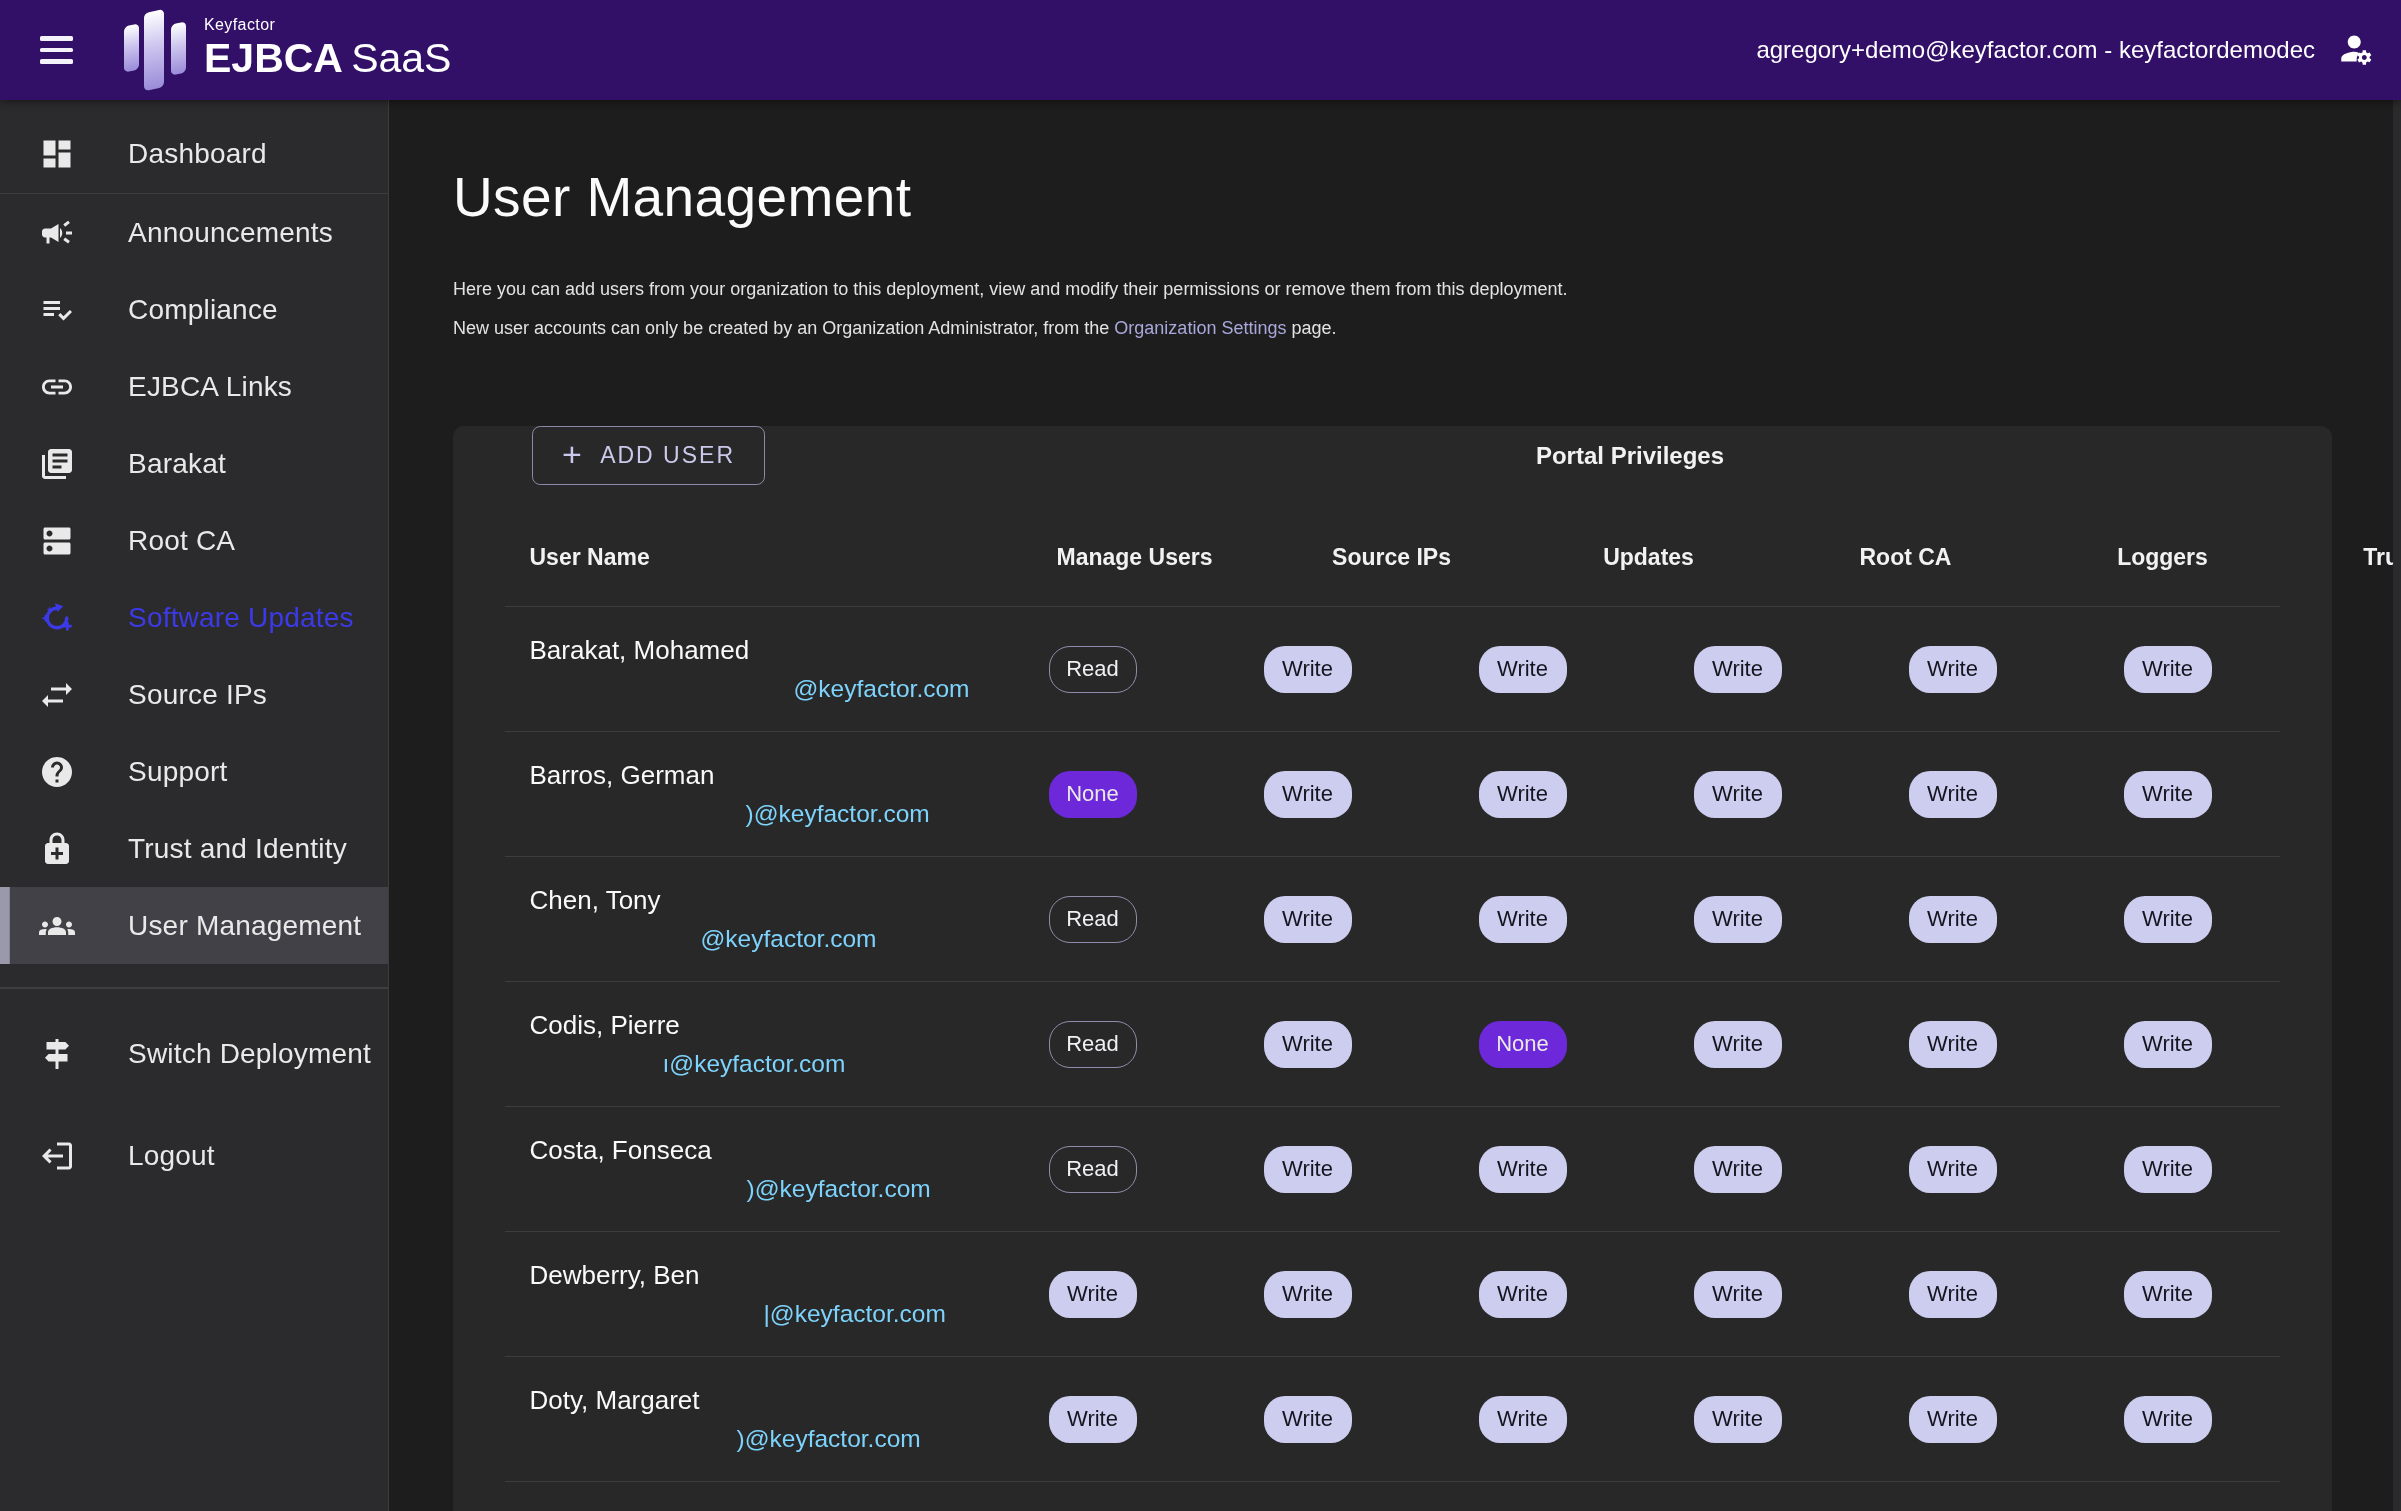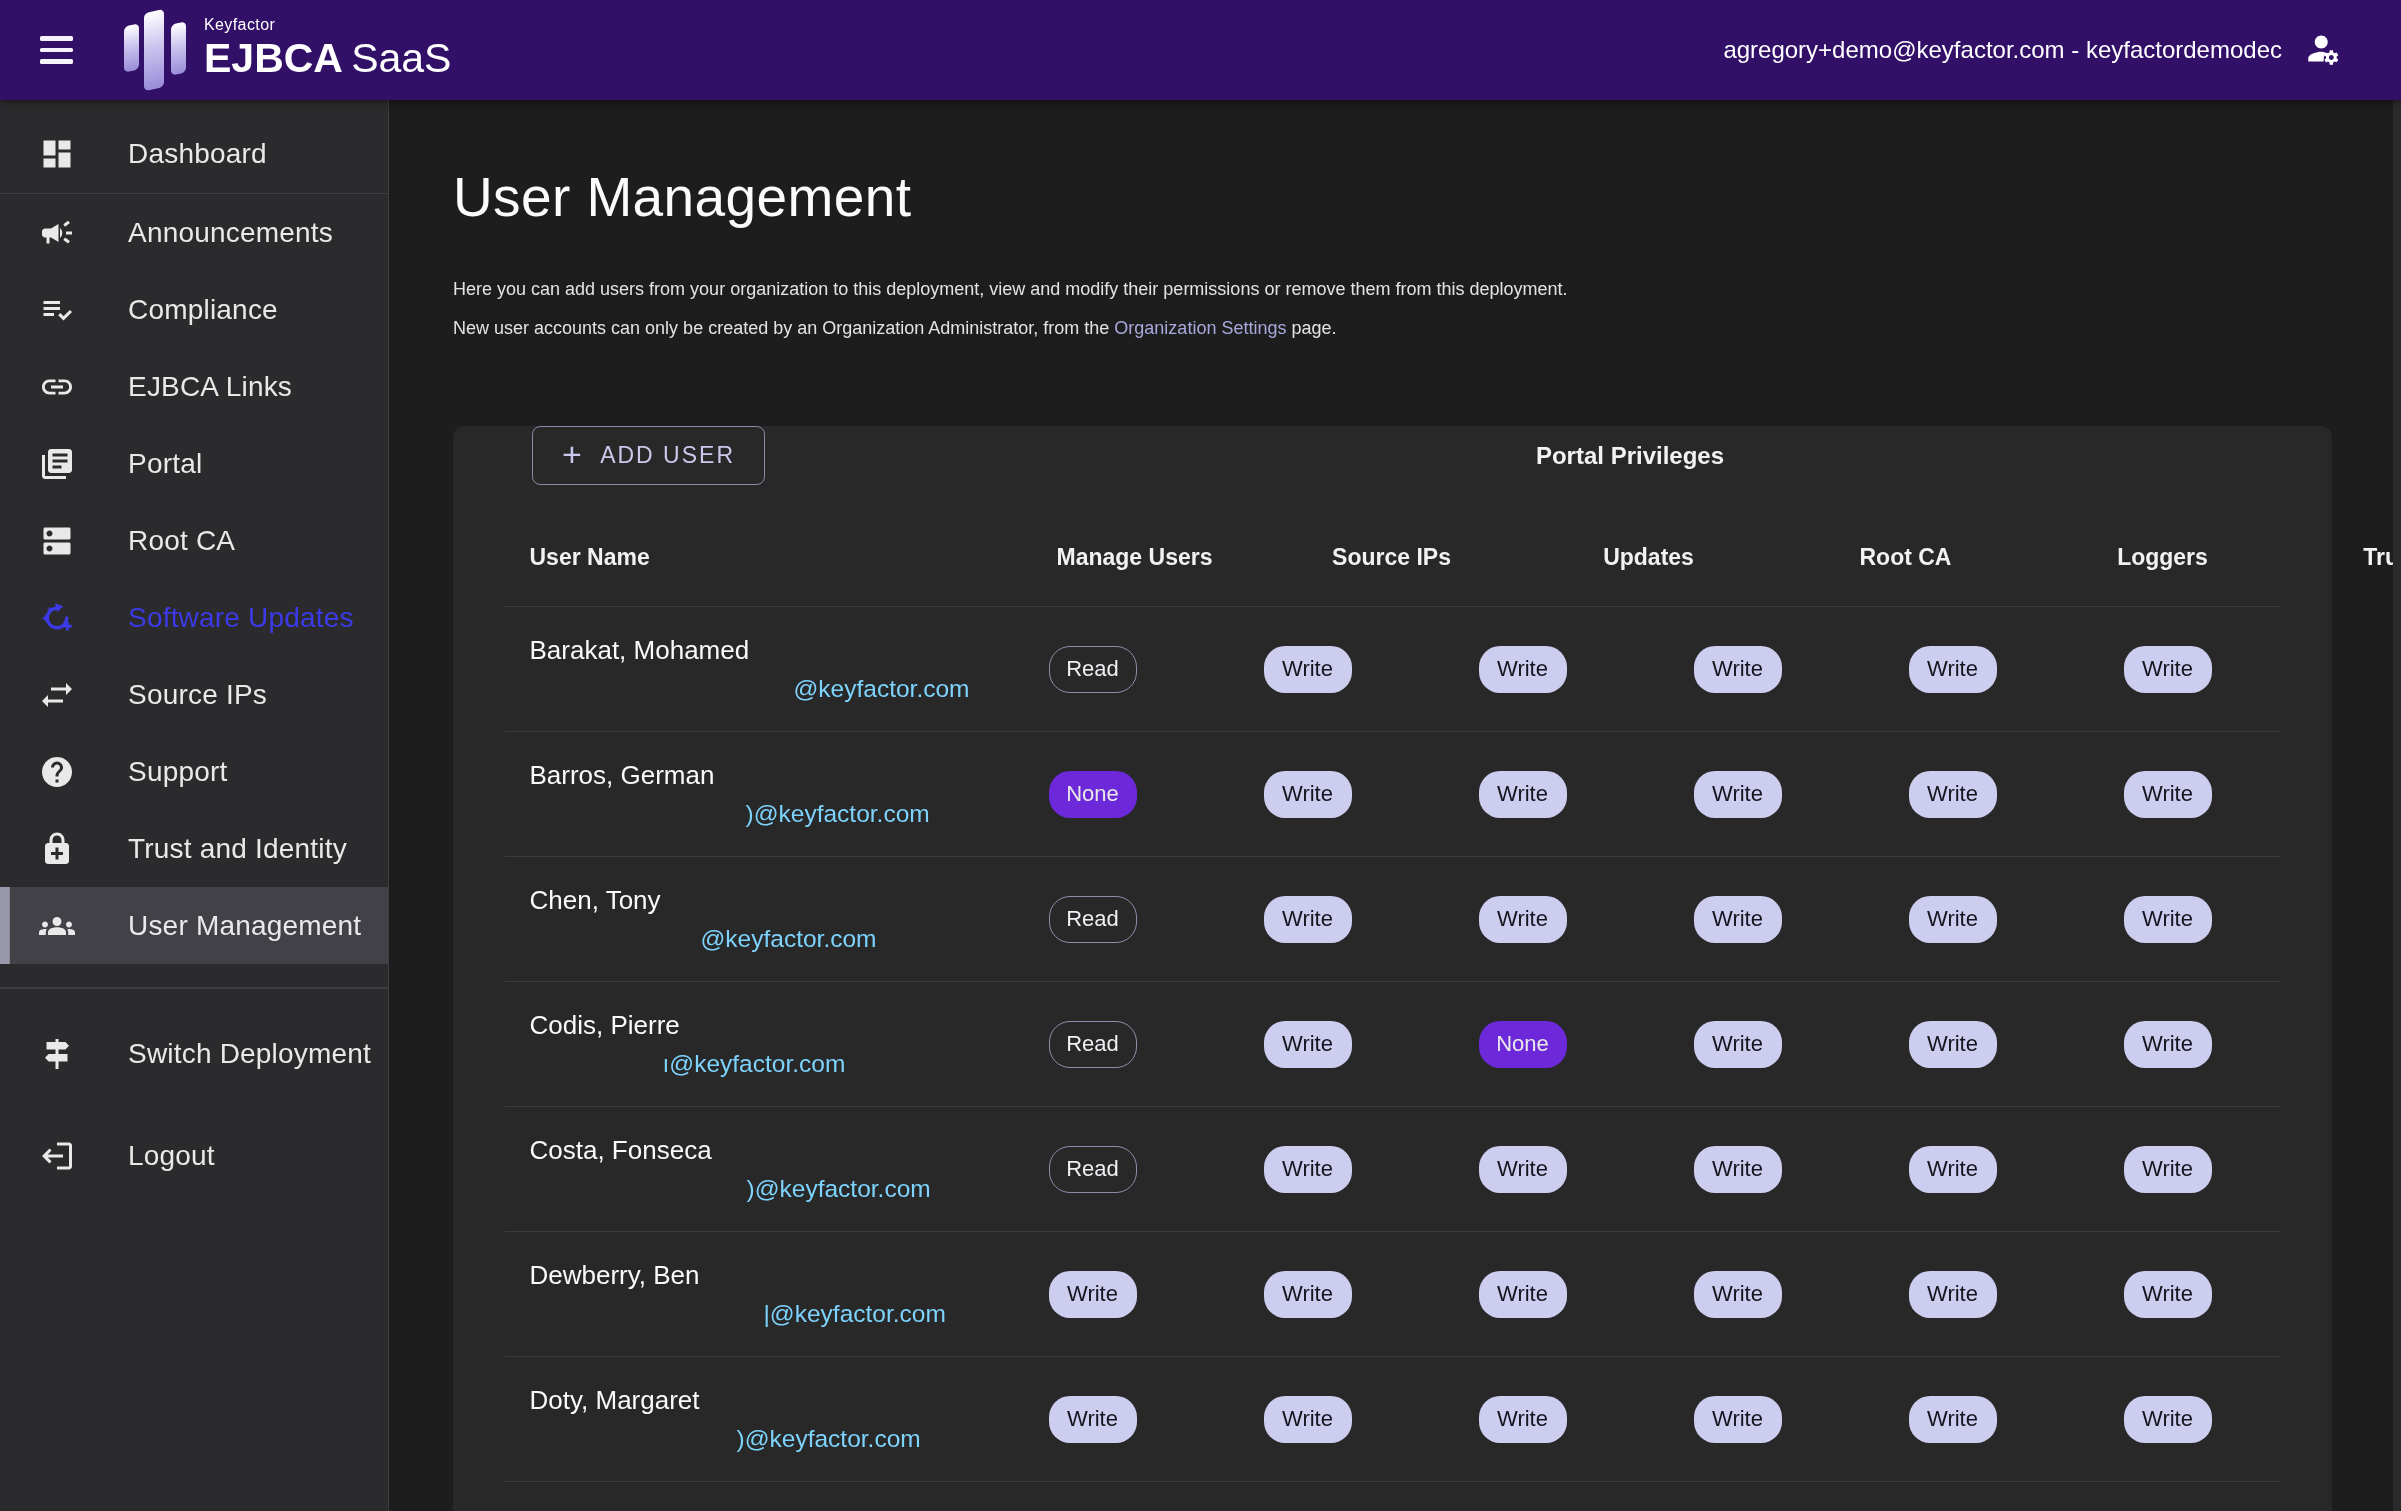--- a/index.html
+++ b/index.html
@@ -18,21 +18,21 @@
     background:linear-gradient(180deg,#ffffff 0%,#cdc5ef 45%,#9a8cd9 100%);
     transform:skewY(-12deg);}
   .logo-bars i:nth-child(1){left:0;top:24.5px;width:14.7px;height:46px;}
   .logo-bars i:nth-child(2){left:20.4px;top:11.4px;width:20.4px;height:78px;}
   .logo-bars i:nth-child(3){left:47px;top:23px;width:14.7px;height:51px;}
   .brand-text{margin-left:18px;padding-bottom:21px;line-height:1;}
   .brand-company{display:block;color:#ffffff;font-size:16px;letter-spacing:0.4px;}
   .brand-product{display:block;margin-top:4.9px;color:#ffffff;font-size:41px;}
   .brand-product .bold{font-weight:700;}
   .brand-product .light{font-weight:300;margin-left:8.2px;}
-  .topbar-right{margin-left:auto;display:flex;align-items:center;gap:21px;padding-right:56px;}
+  .topbar-right{margin-left:auto;display:flex;align-items:center;gap:21px;padding-right:23px;}
   .account-label{color:#ffffff;font-size:24px;}
   .manage-accounts{width:42px;height:42px;background:none;border:none;padding:0;cursor:pointer;color:#ffffff;}
   .manage-accounts svg{width:39px;height:39px;fill:currentColor;}
 
   
   .sidebar{position:absolute;left:0;top:100px;bottom:0;width:389px;background:#2b2b2d;
     border-right:1.6px solid #3d3d40;z-index:20;padding-top:15.5px;box-sizing:border-box;}
   .side-item{height:77px;display:flex;align-items:center;padding-left:39px;cursor:pointer;
     color:#e9e9e9;}
   .side-item .icn{width:36px;height:36px;flex:0 0 36px;}
@@ -144,21 +144,21 @@
     <div class="side-item">
       <span class="icn"><svg viewBox="0 0 24 24">
           <path d="M3.9 12c0-1.71 1.39-3.1 3.1-3.1h4V7H7c-2.76 0-5 2.24-5 5s2.24 5 5 5h4v-1.9H7c-1.71 0-3.1-1.39-3.1-3.1zM8 13h8v-2H8v2zm9-6h-4v1.9h4c1.71 0 3.1 1.39 3.1 3.1s-1.39 3.1-3.1 3.1h-4V17h4c2.76 0 5-2.24 5-5s-2.24-5-5-5z"></path>
         </svg></span>
       <span class="lbl">EJBCA Links</span>
     </div>
     <div class="side-item">
       <span class="icn"><svg viewBox="0 0 24 24">
           <path d="M4 6H2v14c0 1.1.9 2 2 2h14v-2H4V6zm16-4H8c-1.1 0-2 .9-2 2v12c0 1.1.9 2 2 2h12c1.1 0 2-.9 2-2V4c0-1.1-.9-2-2-2zm-1 9H9V9h10v2zm-4 4H9v-2h6v2zm4-8H9V5h10v2z"></path>
         </svg></span>
-      <span class="lbl">Portal</span>
+      <span class="lbl">Barakat</span>
     </div>
     <div class="side-item">
       <span class="icn"><svg viewBox="0 0 24 24">
           <path d="M20 13H4c-.55 0-1 .45-1 1v6c0 .55.45 1 1 1h16c.55 0 1-.45 1-1v-6c0-.55-.45-1-1-1zM7 19c-1.1 0-2-.9-2-2s.9-2 2-2 2 .9 2 2-.9 2-2 2zM20 3H4c-.55 0-1 .45-1 1v6c0 .55.45 1 1 1h16c.55 0 1-.45 1-1V4c0-.55-.45-1-1-1zM7 9c-1.1 0-2-.9-2-2s.9-2 2-2 2 .9 2 2-.9 2-2 2z"></path>
         </svg></span>
       <span class="lbl">Root CA</span>
     </div>
     <div class="side-item accent">
       <span class="icn"><svg viewBox="0 0 24 24">
           <path d="M18.5 12a6.5 6.5 0 1 1-6.5-6.5" fill="none" stroke="currentColor" stroke-width="2.2" stroke-linecap="round"></path>

